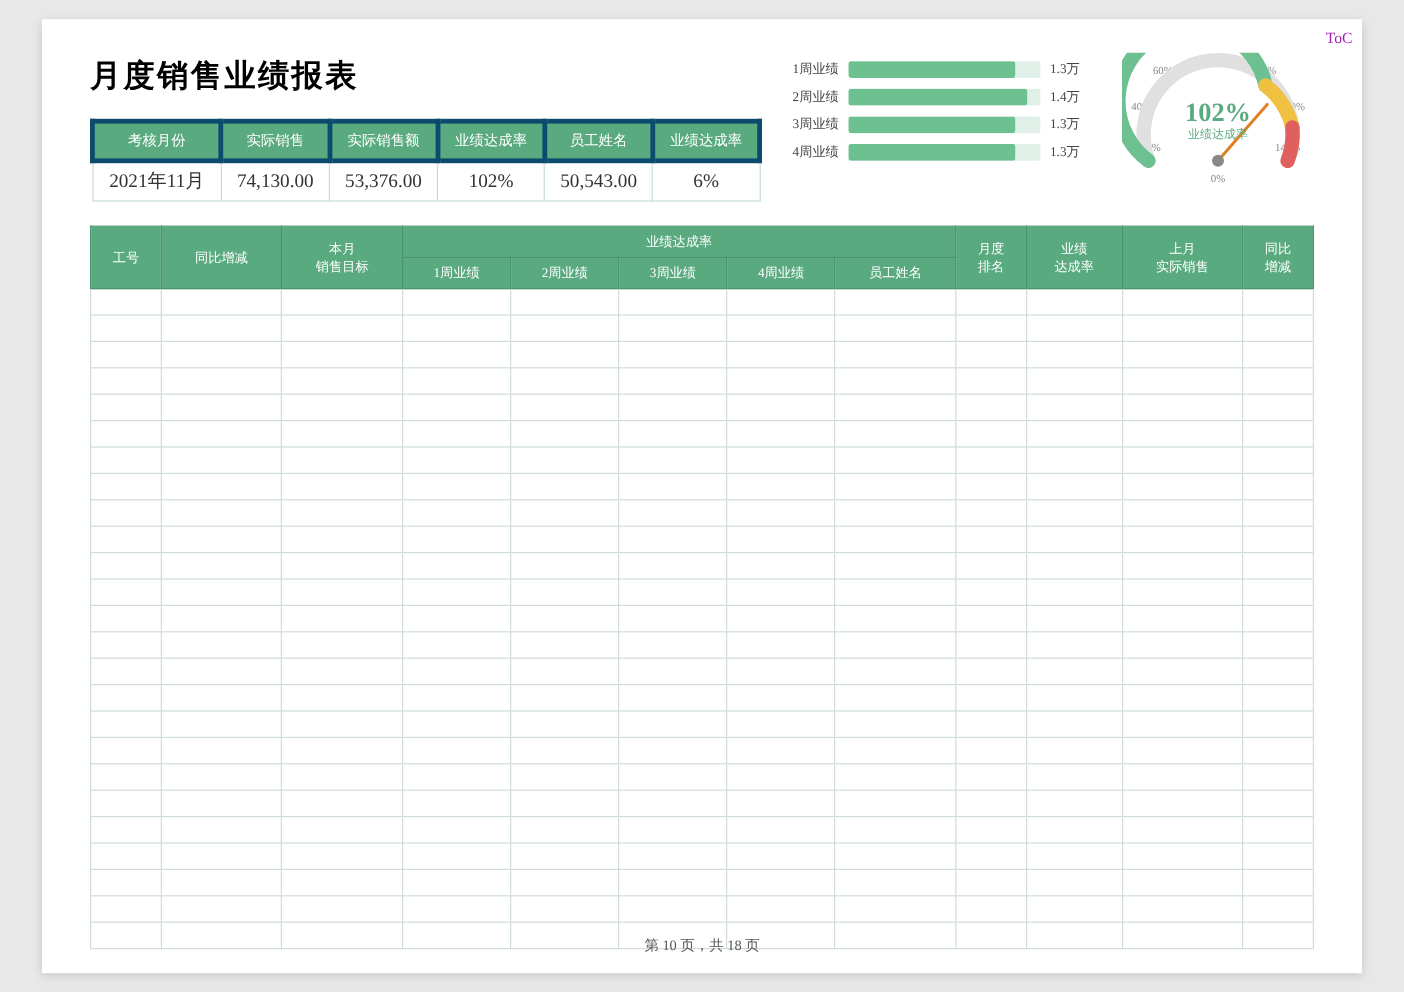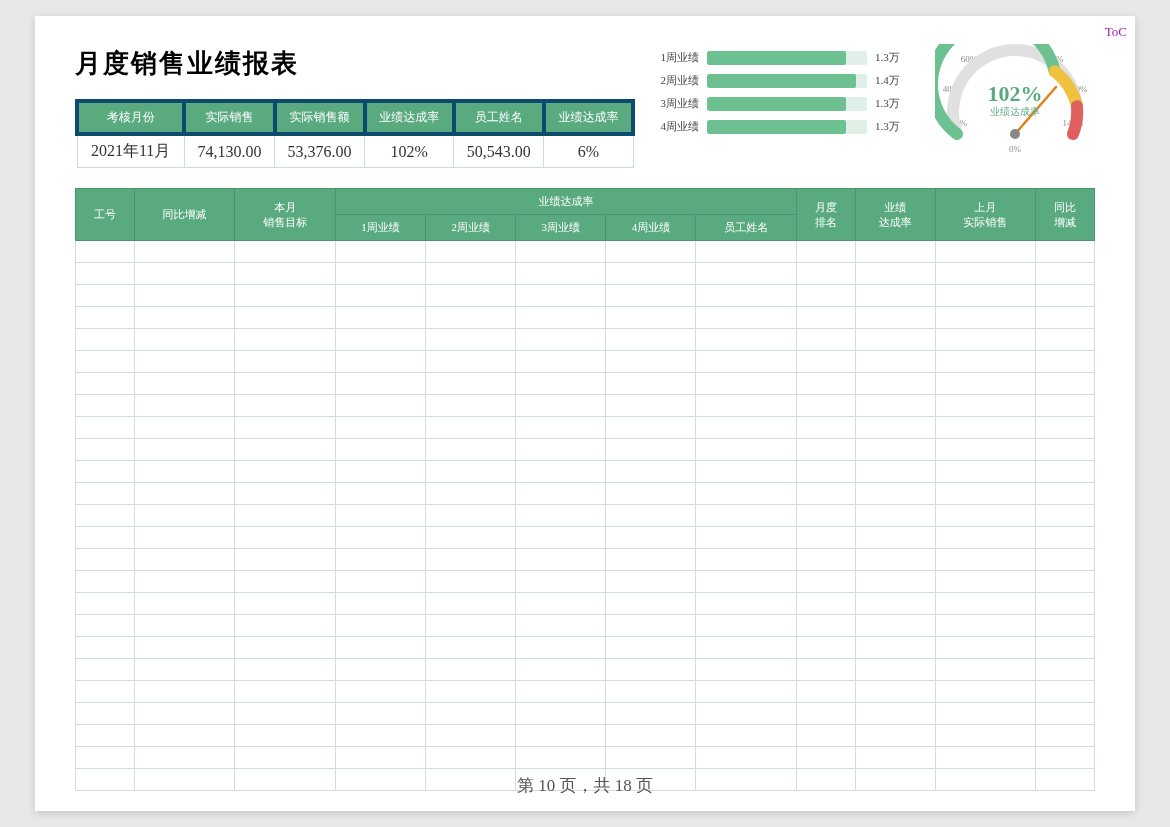--- a/index.html
+++ b/index.html
@@ -149,21 +149,21 @@
     }
     .empty-row td {
       height: 22px;
     }
     
     .page-footer {
       position: absolute;
       bottom: 14px;
       left: 0; right: 0;
       text-align: center;
-      font-size: 17px;
+      font-size: 12px;
       color: #555;
     }
     
     .toc-label {
       position: absolute;
       top: 8px;
       right: 8px;
       font-size: 13px;
       color: #a21caf;
     }

